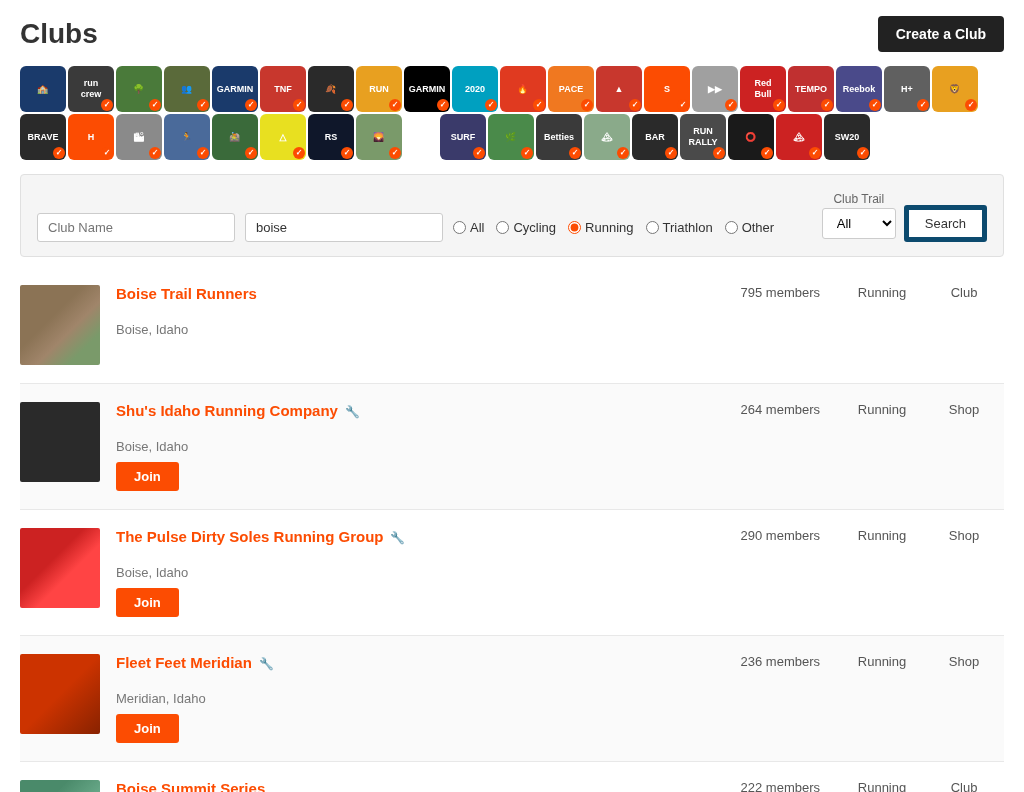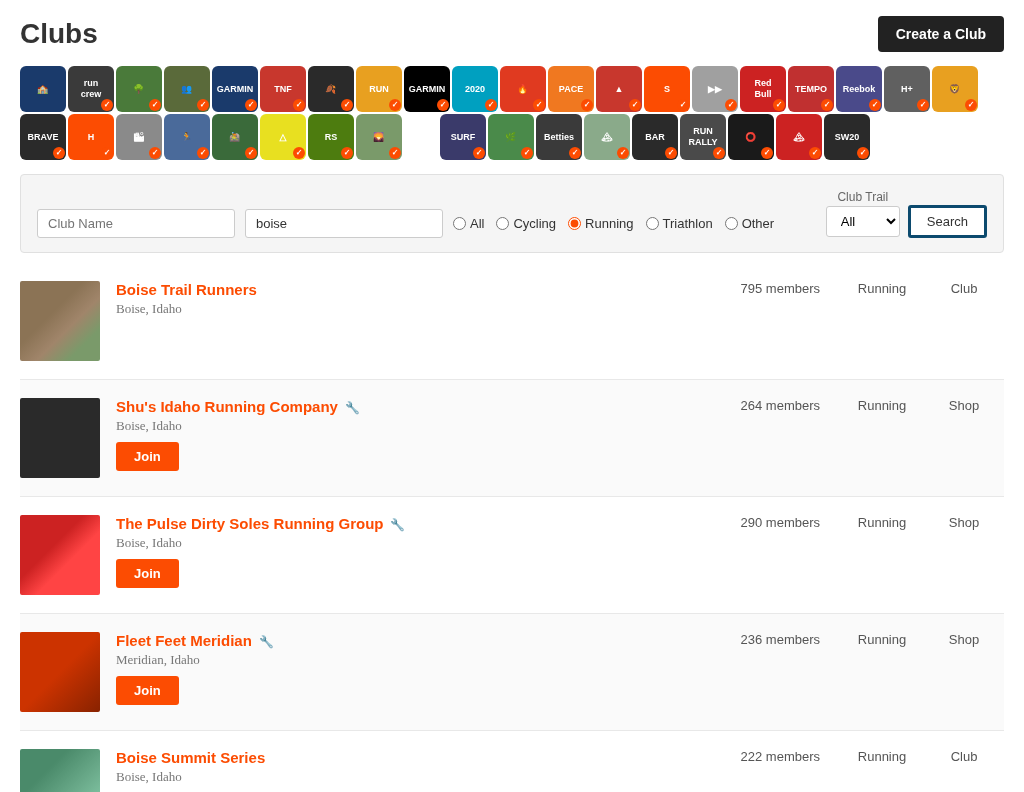--- a/index.html
+++ b/index.html
@@ -13,32 +13,32 @@
     .logo-item { width: 46px; height: 46px; border-radius: 6px; background: #ccc; display: flex; align-items: center; justify-content: center; font-size: 8px; font-weight: bold; color: #fff; position: relative; overflow: hidden; flex-shrink: 0; }
     .logo-item .check { position: absolute; bottom: 1px; right: 1px; width: 12px; height: 12px; background: #fc4c02; border-radius: 50%; display: flex; align-items: center; justify-content: center; font-size: 8px; color: #fff; }
     
     .search-bar { background: #f5f5f5; border: 1px solid #e0e0e0; margin: 10px 20px; padding: 14px 16px; border-radius: 4px; }
     .text-input { border: 1px solid #ccc; padding: 6px 10px; border-radius: 3px; font-size: 13px; color: #999; background: #fff; }
     .text-input.filled { color: #333; }
     .radio-group { display: flex; align-items: center; gap: 12px; }
     .radio-label { display: flex; align-items: center; gap: 4px; font-size: 13px; cursor: pointer; }
     .radio-label input { accent-color: #fc4c02; }
     .select-input { border: 1px solid #ccc; padding: 6px 10px; border-radius: 3px; font-size: 13px; background: #fff; }
-    .search-btn { background: #fff; border: 3px solid #0c4a6e; padding: 6px 16px; border-radius: 3px; font-size: 13px; cursor: pointer; color: #333; }
+    .search-btn { background: #fff; border: 5px solid #0c4a6e; padding: 6px 16px; border-radius: 3px; font-size: 13px; cursor: pointer; color: #333; }
     .search-row { display: flex; align-items: flex-end; gap: 10px; width: 100%; }
     .left-controls { display: flex; align-items: center; gap: 10px; flex: 1; }
     .right-controls { display: flex; align-items: center; gap: 8px; }
     .club-type-wrapper { display: flex; flex-direction: column; gap: 2px; }
     
     .club-list { padding: 0 20px; }
     .club-row { display: flex; align-items: flex-start; padding: 18px 0; border-bottom: 1px solid #e8e8e8; background: #fff; }
     .club-row.alt { background: #fafafa; }
     .club-info { flex: 1; padding: 0 16px; }
     .club-name { color: #fc4c02; font-size: 15px; font-weight: 600; text-decoration: none; cursor: pointer; }
-    .club-location { color: #777; font-size: 13px; margin-top: 3px; font-family: Liberation Serif, serif; }
+    .club-location { color: #777; font-size: 13px; margin-top: 20px; }
     .join-btn { background: #fc4c02; color: #fff; border: none; padding: 7px 18px; border-radius: 3px; cursor: pointer; font-size: 13px; font-weight: 700; margin-top: 8px; display: inline-block; }
     .club-meta { display: flex; align-items: center; gap: 32px; margin-left: auto; padding-right: 20px; }
     .club-members { color: #555; font-size: 13px; min-width: 90px; text-align: right; }
     .club-type-tag { color: #555; font-size: 13px; min-width: 60px; text-align: center; }
     .club-category { color: #555; font-size: 13px; min-width: 40px; text-align: center; }
     .wrench-icon { color: #999; font-size: 12px; margin-left: 4px; }
 
     .img-placeholder { width: 80px; height: 80px; background: #bbb; flex-shrink: 0; border-radius: 2px; display: flex; align-items: center; justify-content: center; overflow: hidden; }
 
     .img-trail { background: linear-gradient(135deg, #8B7355 40%, #A0856A 60%, #7A9A6A 80%); }
@@ -78,21 +78,21 @@
       <div class="logo-item" style="background: rgb(192, 48, 48); font-size: 9px; text-align: center; white-space: pre-line; line-height: 1.2;">TEMPO<div class="check">✓</div></div>
       <div class="logo-item" style="background: rgb(74, 74, 138); font-size: 9px; text-align: center; white-space: pre-line; line-height: 1.2;">Reebok<div class="check">✓</div></div>
       <div class="logo-item" style="background: rgb(96, 96, 96); font-size: 9px; text-align: center; white-space: pre-line; line-height: 1.2;">H+<div class="check">✓</div></div>
       <div class="logo-item" style="background: rgb(232, 160, 32); font-size: 9px; text-align: center; white-space: pre-line; line-height: 1.2;">🦁<div class="check">✓</div></div>
       <div class="logo-item" style="background: rgb(42, 42, 42); font-size: 9px; text-align: center; white-space: pre-line; line-height: 1.2;">BRAVE<div class="check">✓</div></div>
       <div class="logo-item" style="background: rgb(252, 76, 2); font-size: 9px; text-align: center; white-space: pre-line; line-height: 1.2;">H<div class="check">✓</div></div>
       <div class="logo-item" style="background: rgb(138, 138, 138); font-size: 9px; text-align: center; white-space: pre-line; line-height: 1.2;">🏙<div class="check">✓</div></div>
       <div class="logo-item" style="background: rgb(74, 106, 154); font-size: 9px; text-align: center; white-space: pre-line; line-height: 1.2;">🏃<div class="check">✓</div></div>
       <div class="logo-item" style="background: rgb(58, 106, 58); font-size: 9px; text-align: center; white-space: pre-line; line-height: 1.2;">🚵<div class="check">✓</div></div>
       <div class="logo-item" style="background: rgb(232, 224, 32); font-size: 9px; text-align: center; white-space: pre-line; line-height: 1.2;">△<div class="check">✓</div></div>
-      <div class="logo-item" style="background: #4d7c0f; font-size: 9px; text-align: center; white-space: pre-line; line-height: 1.2;">RS<div class="check">✓</div></div>
+      <div class="logo-item" style="background: #0f172a; font-size: 9px; text-align: center; white-space: pre-line; line-height: 1.2;">RS<div class="check">✓</div></div>
       <div class="logo-item" style="background: rgb(122, 154, 106); font-size: 9px; text-align: center; white-space: pre-line; line-height: 1.2;">🌄<div class="check">✓</div></div>
       <div class="logo-item" style="background: rgb(58, 58, 106); font-size: 9px; text-align: center; white-space: pre-line; line-height: 1.2; margin-left: 36px;">SURF<div class="check">✓</div></div>
       <div class="logo-item" style="background: rgb(74, 138, 74); font-size: 9px; text-align: center; white-space: pre-line; line-height: 1.2;">🌿<div class="check">✓</div></div>
       <div class="logo-item" style="background: rgb(58, 58, 58); font-size: 9px; text-align: center; white-space: pre-line; line-height: 1.2;">Betties<div class="check">✓</div></div>
       <div class="logo-item" style="background: rgb(138, 170, 138); font-size: 9px; text-align: center; white-space: pre-line; line-height: 1.2;">🏔<div class="check">✓</div></div>
       <div class="logo-item" style="background: rgb(42, 42, 42); font-size: 9px; text-align: center; white-space: pre-line; line-height: 1.2;">BAR<div class="check">✓</div></div>
       <div class="logo-item" style="background: rgb(74, 74, 74); font-size: 9px; text-align: center; white-space: pre-line; line-height: 1.2;">RUN
 RALLY<div class="check">✓</div></div>
       <div class="logo-item" style="background: rgb(26, 26, 26); font-size: 9px; text-align: center; white-space: pre-line; line-height: 1.2;">⭕<div class="check">✓</div></div>
       <div class="logo-item" style="background: rgb(204, 34, 34); font-size: 9px; text-align: center; white-space: pre-line; line-height: 1.2;">🏔<div class="check">✓</div></div>

